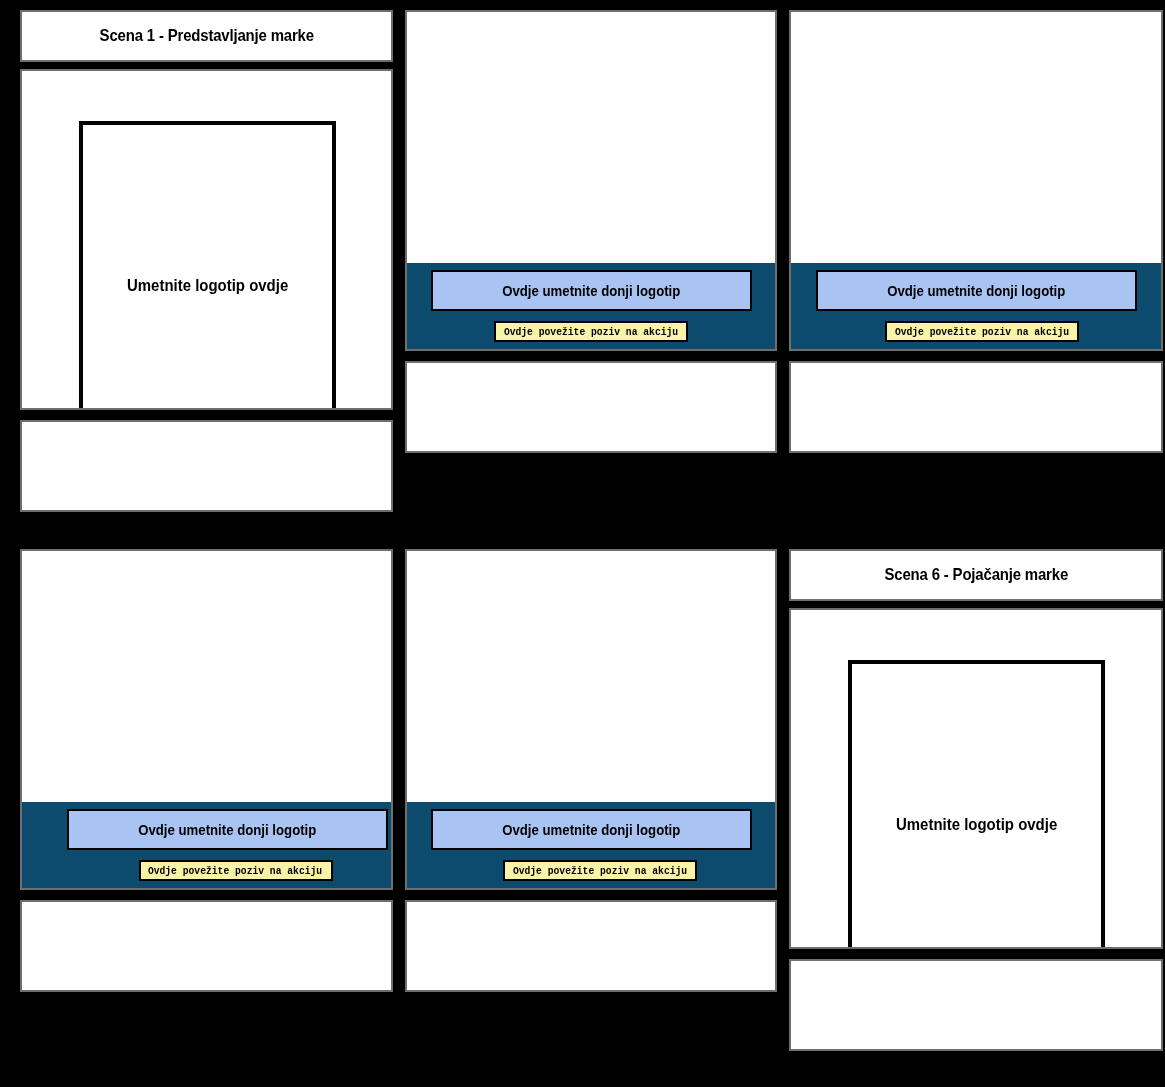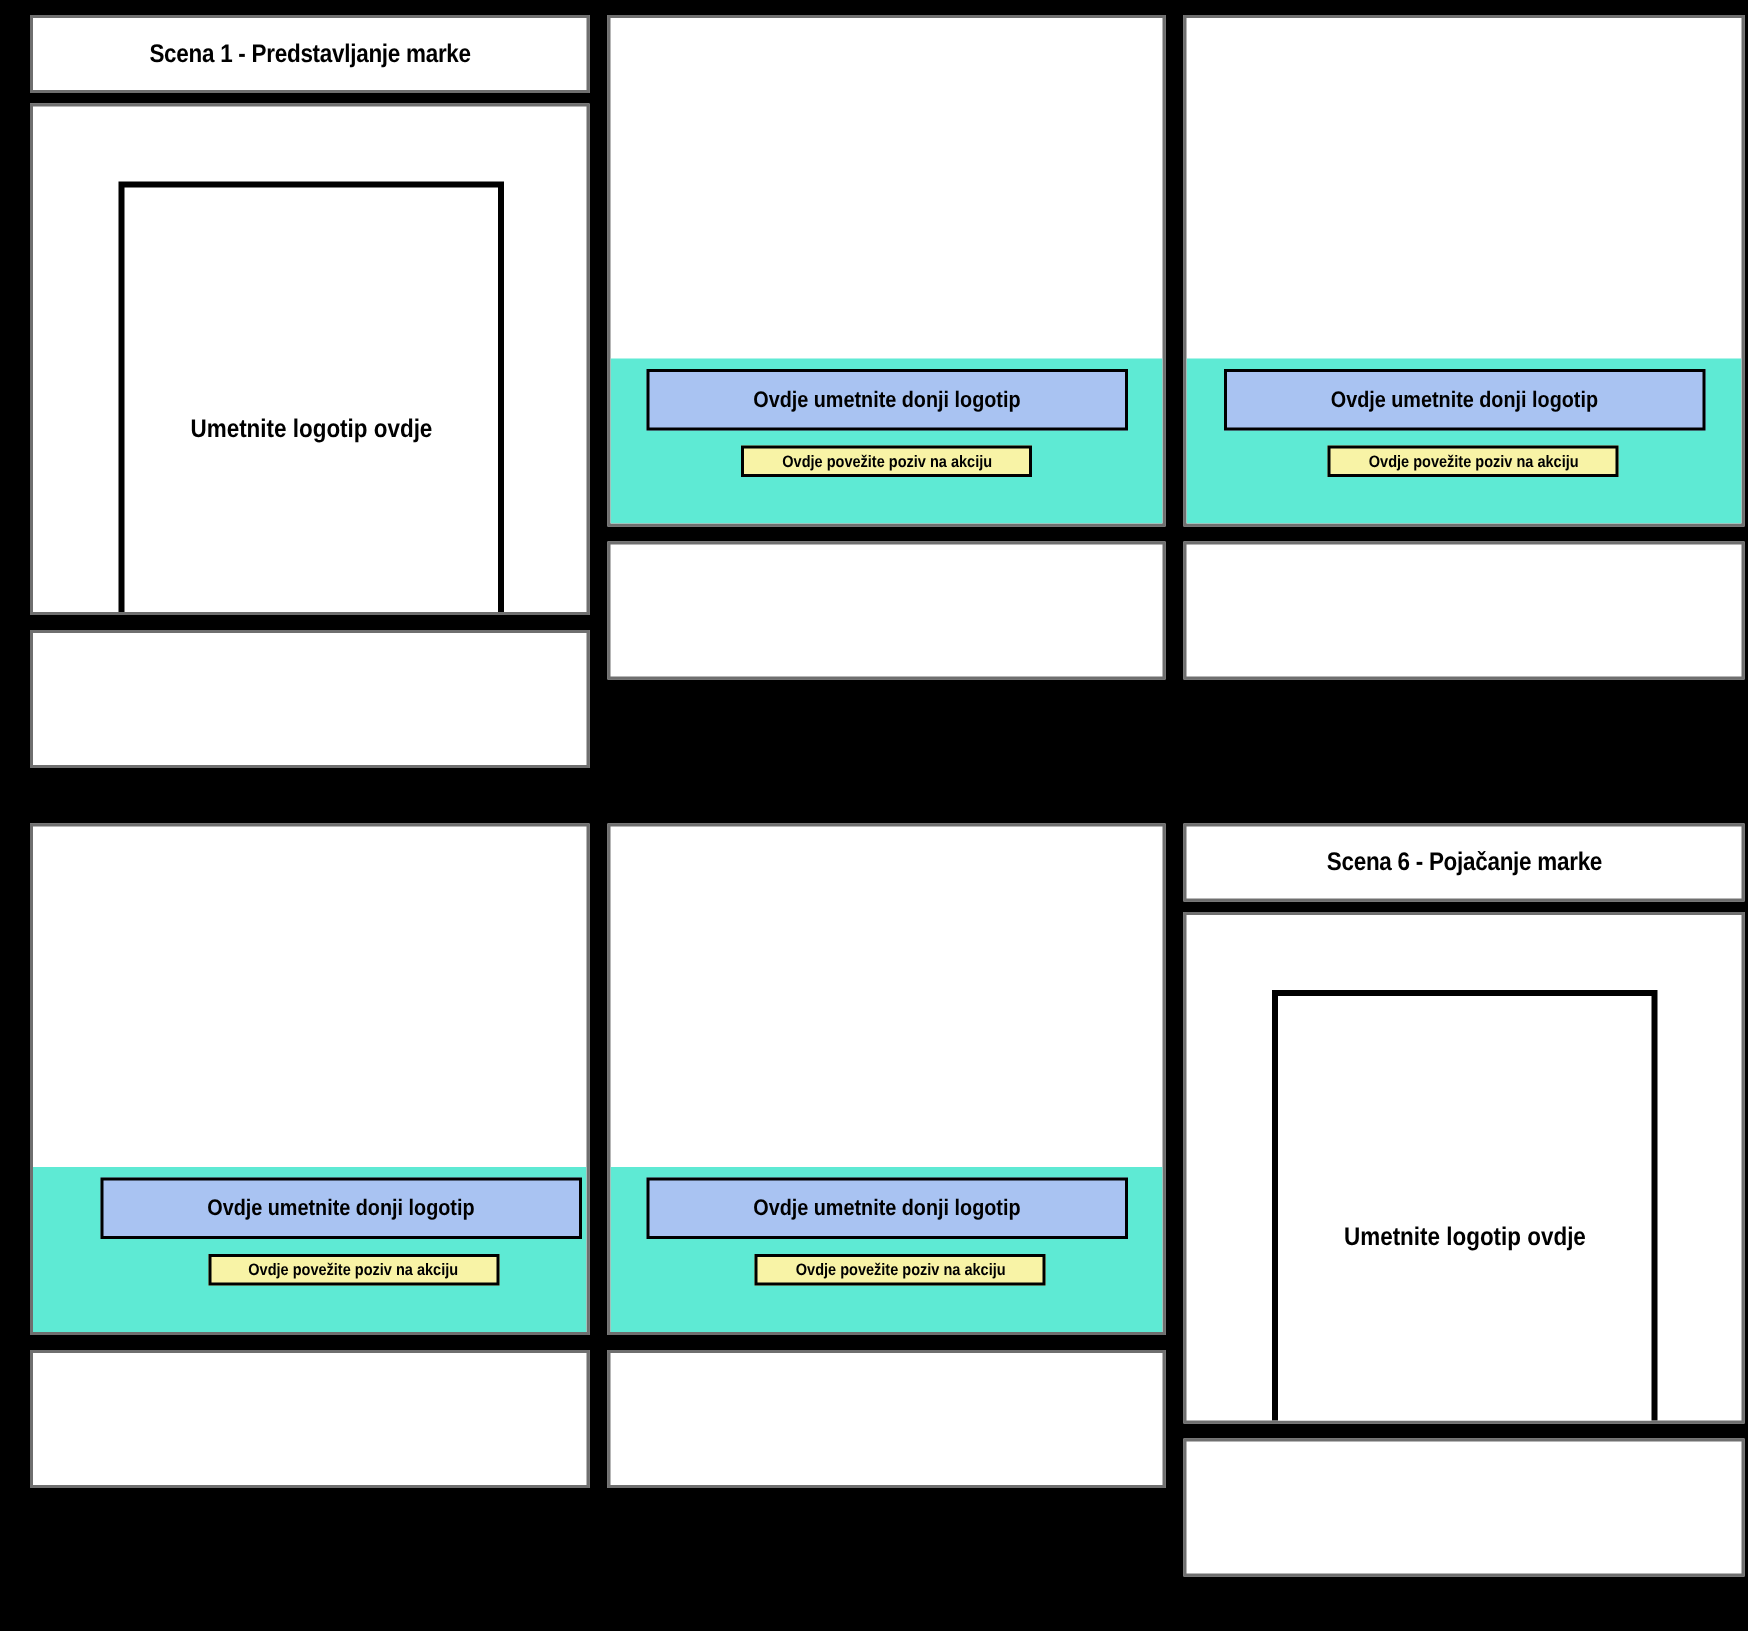--- a/index.html
+++ b/index.html
@@ -71,22 +71,22 @@
     align-items: center;
     justify-content: center;
     margin-top: 24px;
   }
   .logo-box .cond { font-size: 17px; }
   .strip {
     position: absolute;
     left: 0;
     right: 0;
     bottom: 0;
-    height: 110px;
-    background: #5eead4;
+    height: 86px;
+    background: #0c4a6e;
     display: flex;
     flex-direction: column;
     align-items: center;
   }
   .btn-bottom-logo {
     box-sizing: border-box;
     position: relative;
     margin-top: 7px;
     width: 321px;
     height: 41px;
@@ -101,20 +101,21 @@
     box-sizing: border-box;
     position: relative;
     margin-top: 10px;
     width: 194px;
     height: 21px;
     background: #f8f3a6;
     border: 2px solid #000000;
     display: flex;
     align-items: center;
     justify-content: center;
+    font-family: Liberation Mono, monospace;
   }
   .btn-cta .cond { font-size: 11px; }
   
   .s3 .btn-cta { left: 6px; }
   .s4 .btn-bottom-logo { left: 21px; }
   .s4 .btn-cta { left: 29px; }
   .s5 .btn-cta { left: 9px; }
 </style>
 </head>
 <body>

